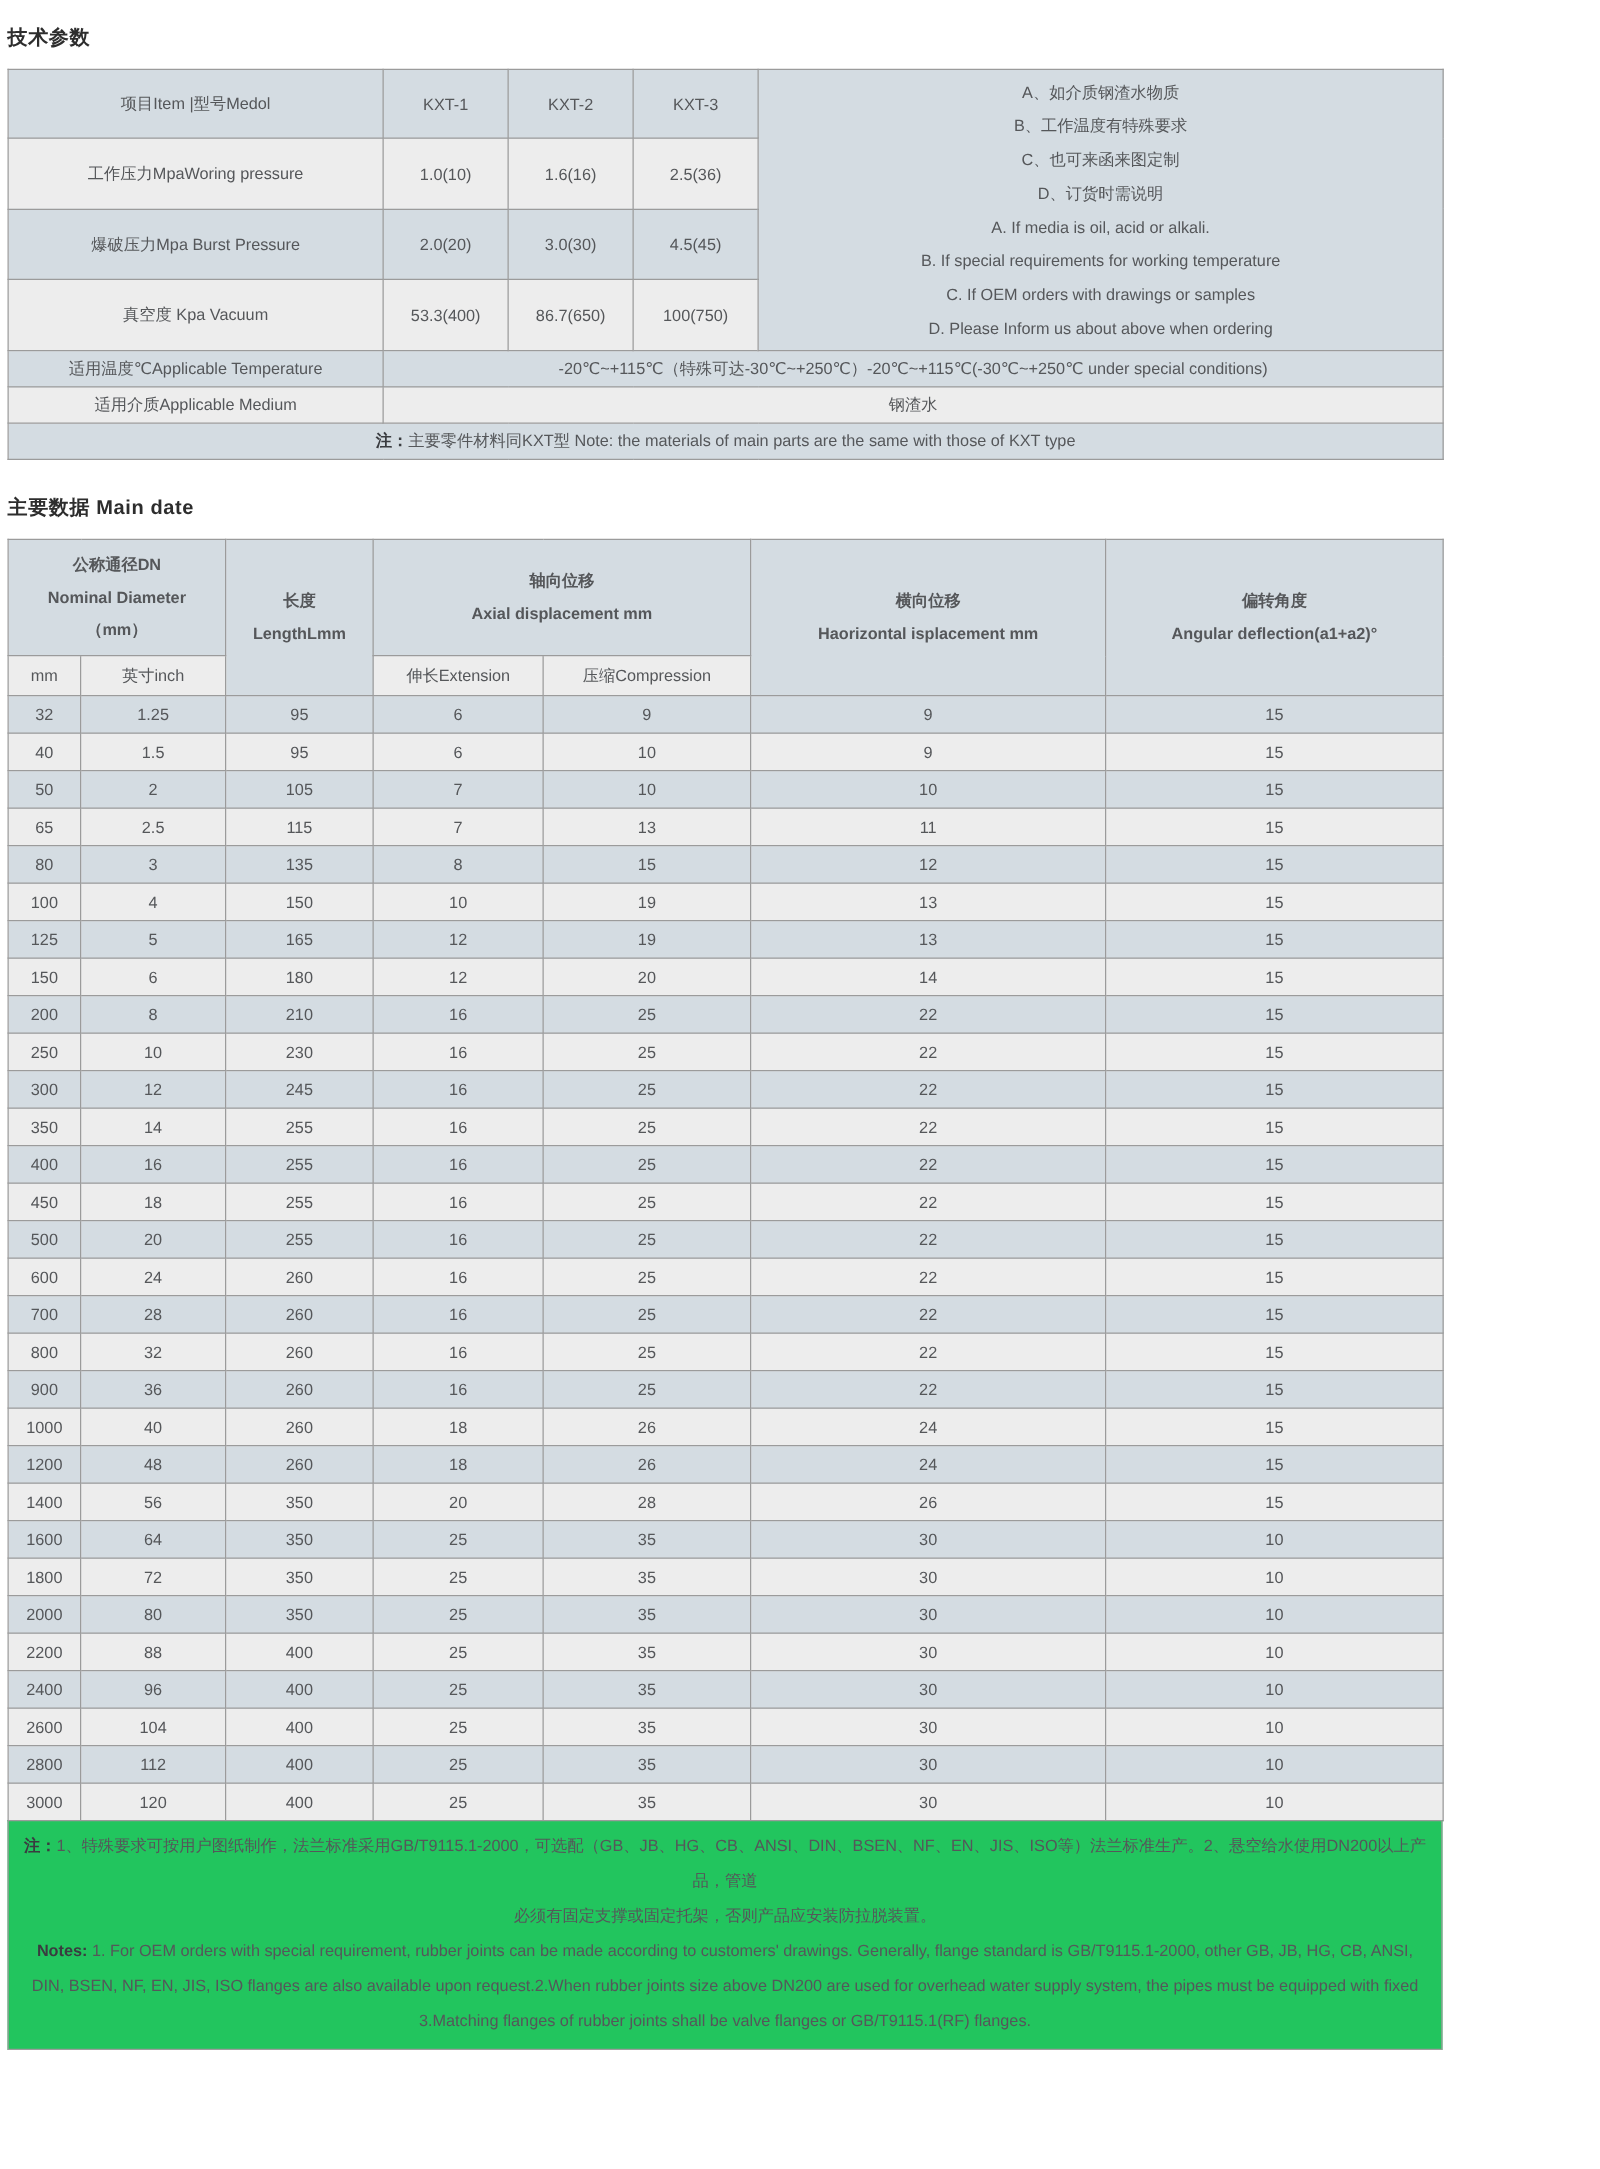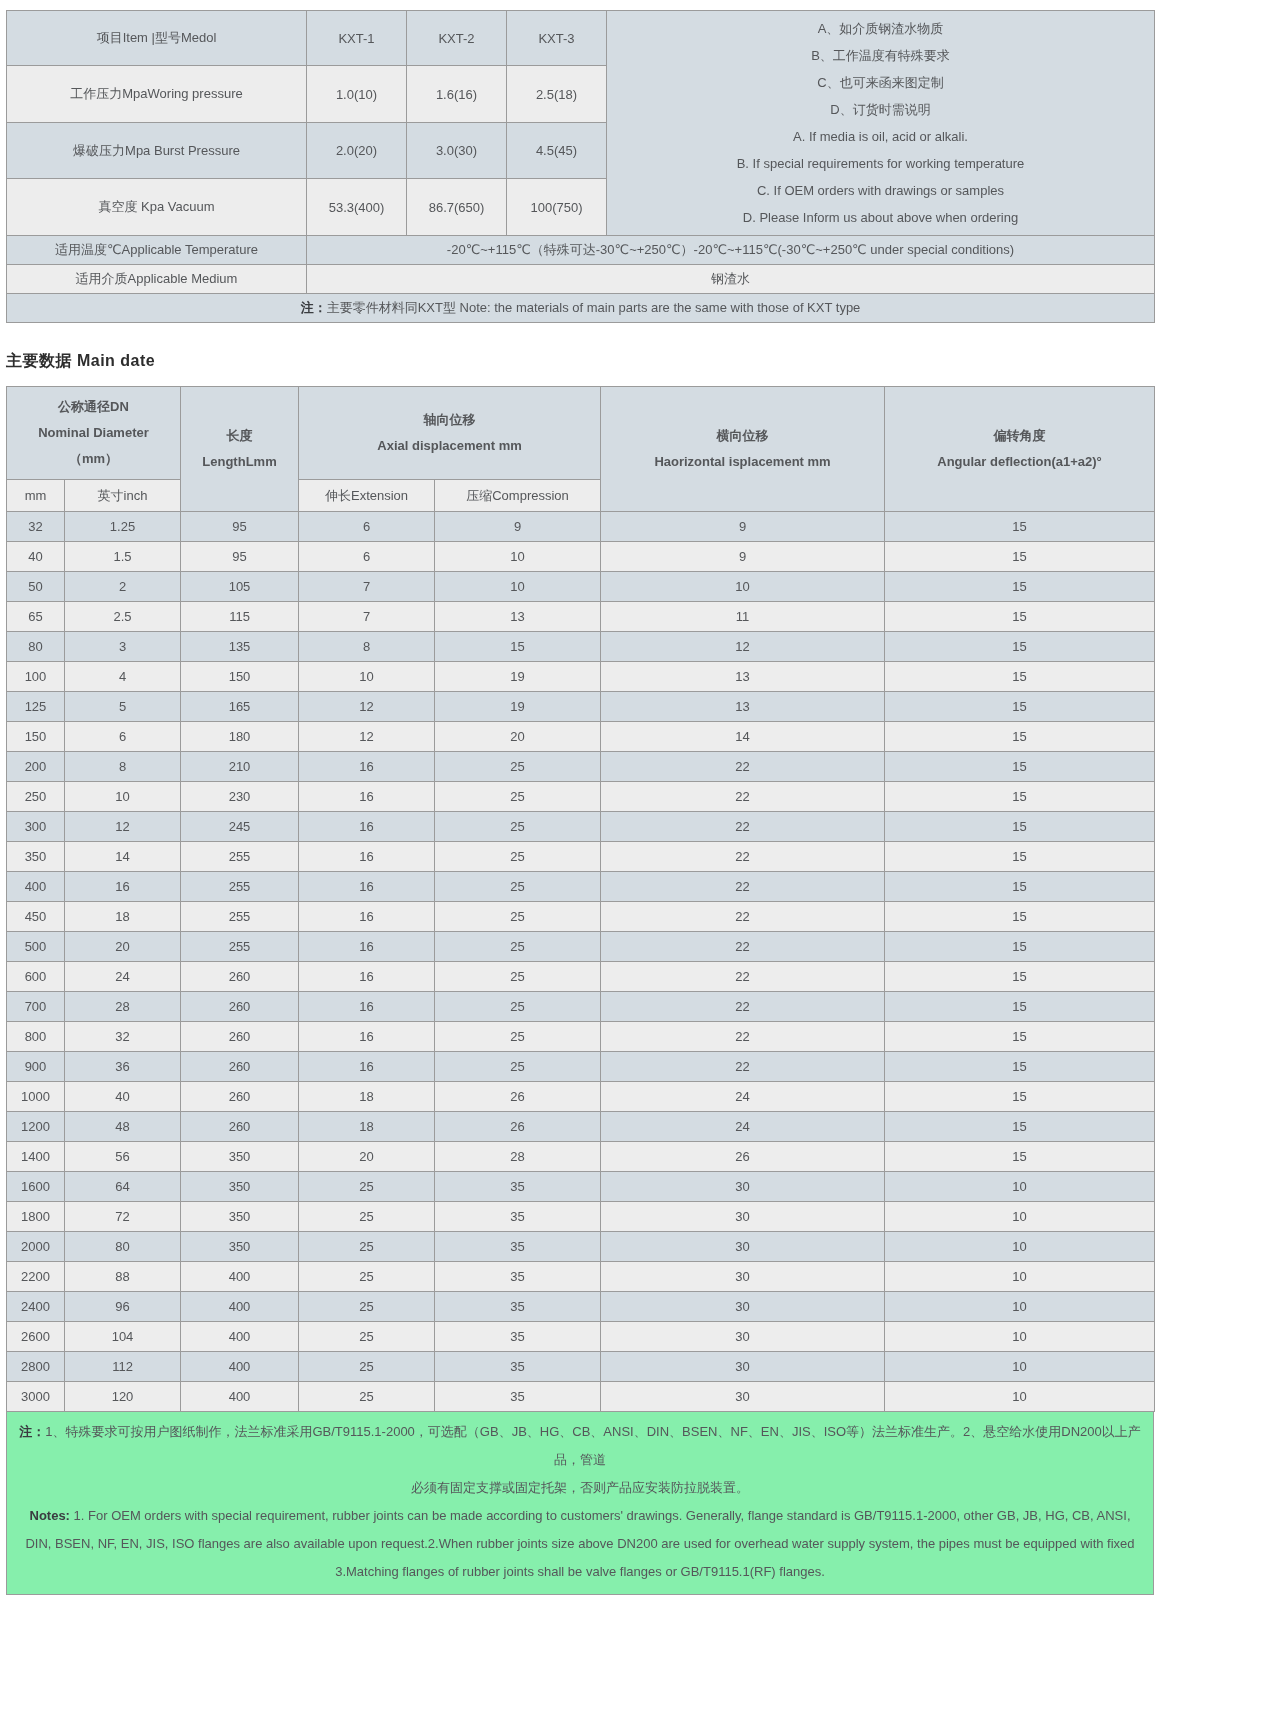--- a/index.html
+++ b/index.html
@@ -41,32 +41,33 @@
   .t2 thead td { font-size:13px; }
   .hline { line-height:26px; }
   tr.mainhead > td { height:92px;font-weight:bold; }
   tr.subhead > td { height:31px; }
   .t2 tbody td { height:29px; }
 
   .notes-block {
     width:1126px;
     border:1px solid #9b9b9b;
     margin-top:-1px;
-    background:#86efac;
+    background:#22c55e;
     padding:6px 10px 8px 10px;
   }
   .notes-block .line {
     text-align:center; font-size:13px; line-height:28px;
   }
 </style>
 </head>
 <body>
 
 <div class="page">
 
+  <h2 class="section">技术参数</h2>
 
   <table class="t1">
     <colgroup>
       <col style="width:300px">
         <col style="width:100px">
         <col style="width:100px">
         <col style="width:100px">
         <col style="width:548px">
     </colgroup>
     <tbody>
@@ -83,21 +84,21 @@
             <div class="line">A. If media is oil, acid or alkali.</div>
             <div class="line">B. If special requirements for working temperature</div>
             <div class="line">C. If OEM orders with drawings or samples</div>
             <div class="line">D. Please Inform us about above when ordering</div>
           </td>
       </tr>
       <tr class="rl h55">
         <td>工作压力MpaWoring pressure</td>
         <td>1.0(10)</td>
         <td>1.6(16)</td>
-        <td>2.5(18)</td>
+        <td>2.5(36)</td>
       </tr>
       <tr class="rb h55">
         <td>爆破压力Mpa Burst Pressure</td>
         <td>2.0(20)</td>
         <td>3.0(30)</td>
         <td>4.5(45)</td>
       </tr>
       <tr class="rl h55">
         <td>真空度 Kpa Vacuum</td>
         <td>53.3(400)</td>

